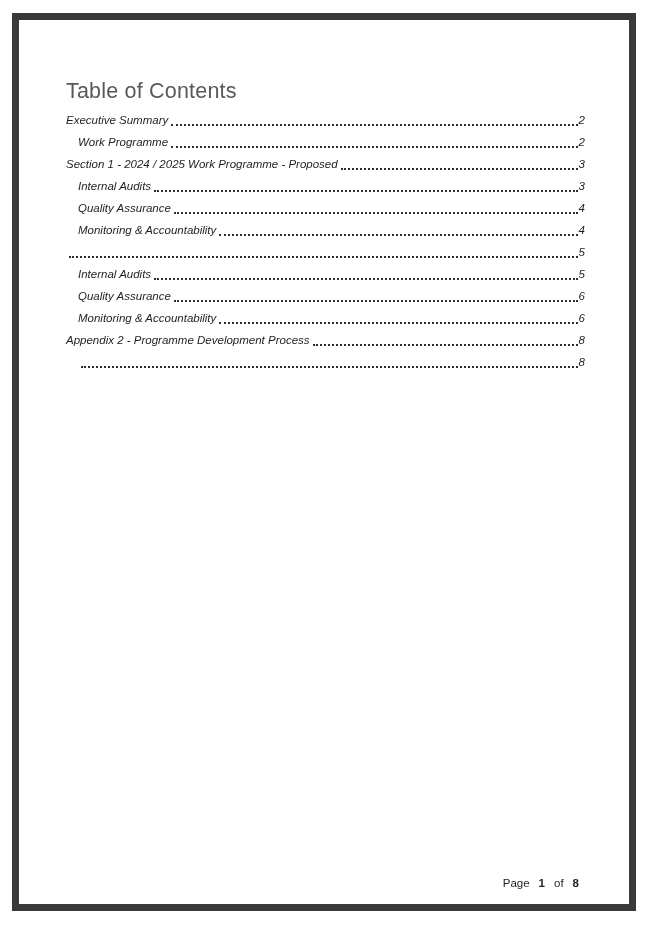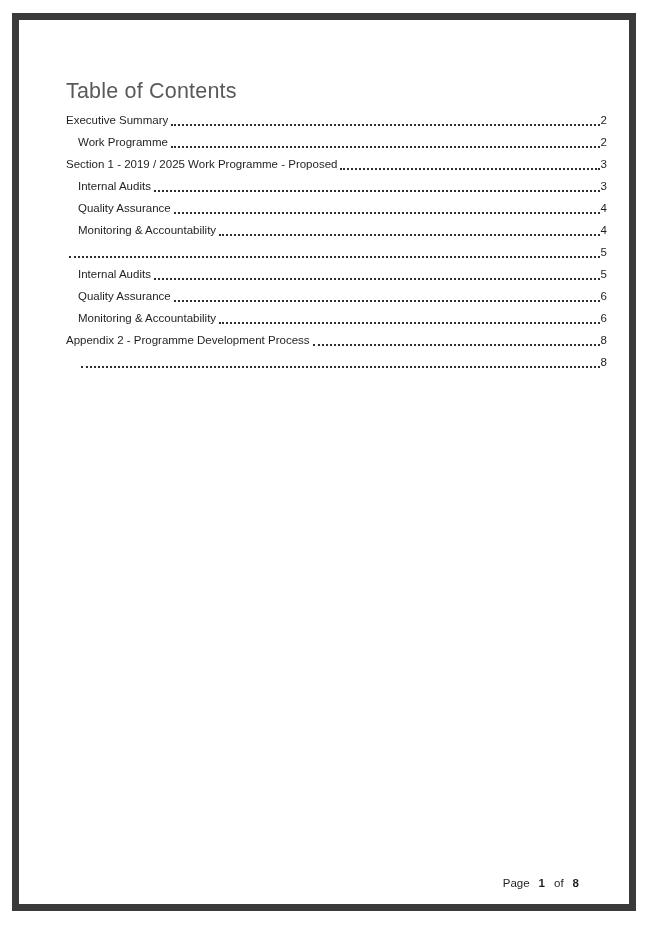--- a/index.html
+++ b/index.html
@@ -23,33 +23,34 @@
     left: 12px;
     top: 13px;
     width: 624px;
     height: 898px;
     border: 7px solid var(--frame-border);
     background: var(--page-bg);
   }
   .page-content {
     position: absolute;
     inset: 0;
-    padding: 0 22px 0 47px;
+    padding: 0 44px 0 47px;
     border-radius: 14px;
   }
   .toc-heading {
     margin: 59px 0 6px 0;
     font-size: 21.5px;
     line-height: 24px;
     font-weight: 400;
     color: var(--heading-color);
     letter-spacing: 0.2px;
   }
   .toc-list {
     display: block;
+    font-style: italic;
   }
   .toc-row {
     display: flex;
     align-items: baseline;
     height: 22px;
     line-height: 22px;
     font-size: 11.5px;
     color: var(--text-color);
     white-space: nowrap;
     cursor: pointer;
@@ -100,21 +101,21 @@
     <span class="toc-label">Executive Summary</span>
     <span class="toc-dots"></span>
     <span class="toc-page">2</span>
   </div>
         <div class="toc-row lvl2">
     <span class="toc-label">Work Programme</span>
     <span class="toc-dots"></span>
     <span class="toc-page">2</span>
   </div>
         <div class="toc-row lvl1">
-    <span class="toc-label">Section 1 - 2019 / 2025 Work Programme - Proposed</span>
+    <span class="toc-label">Section 1 - 2024 / 2025 Work Programme - Proposed</span>
     <span class="toc-dots"></span>
     <span class="toc-page">3</span>
   </div>
         <div class="toc-row lvl2">
     <span class="toc-label">Internal Audits</span>
     <span class="toc-dots"></span>
     <span class="toc-page">3</span>
   </div>
         <div class="toc-row lvl2">
     <span class="toc-label">Quality Assurance</span>

